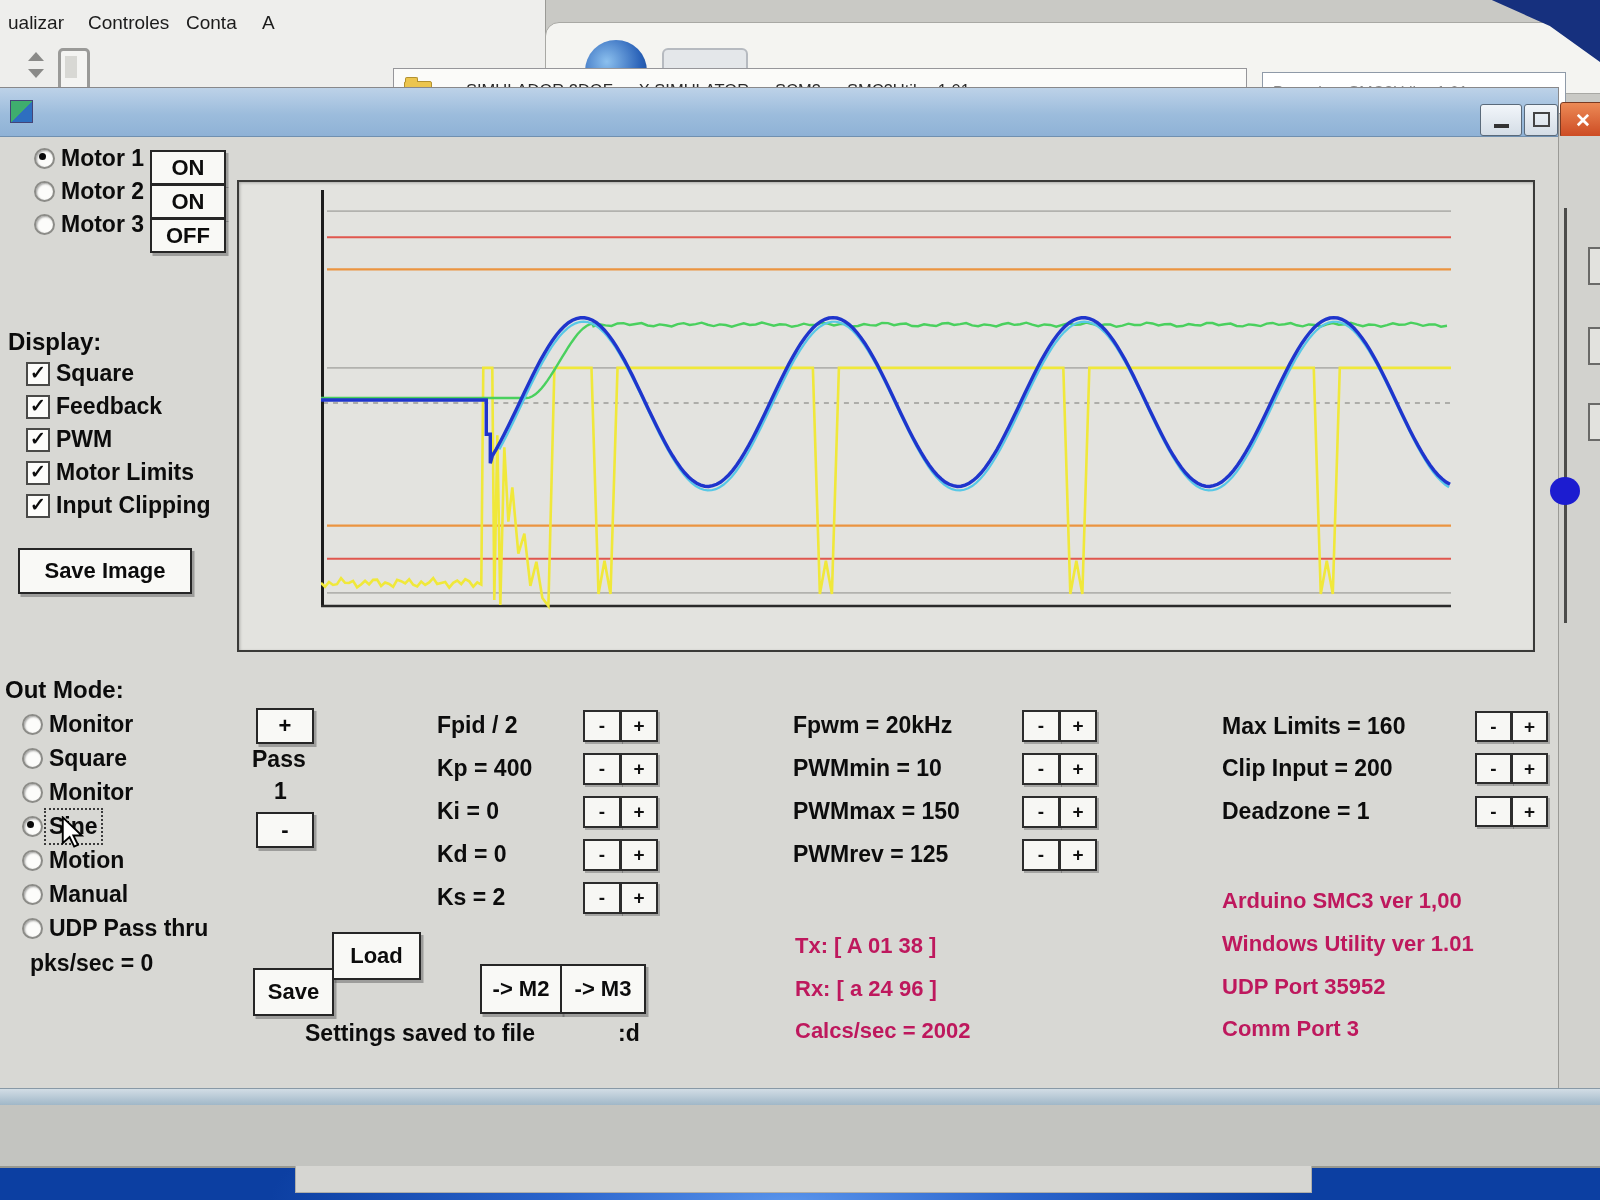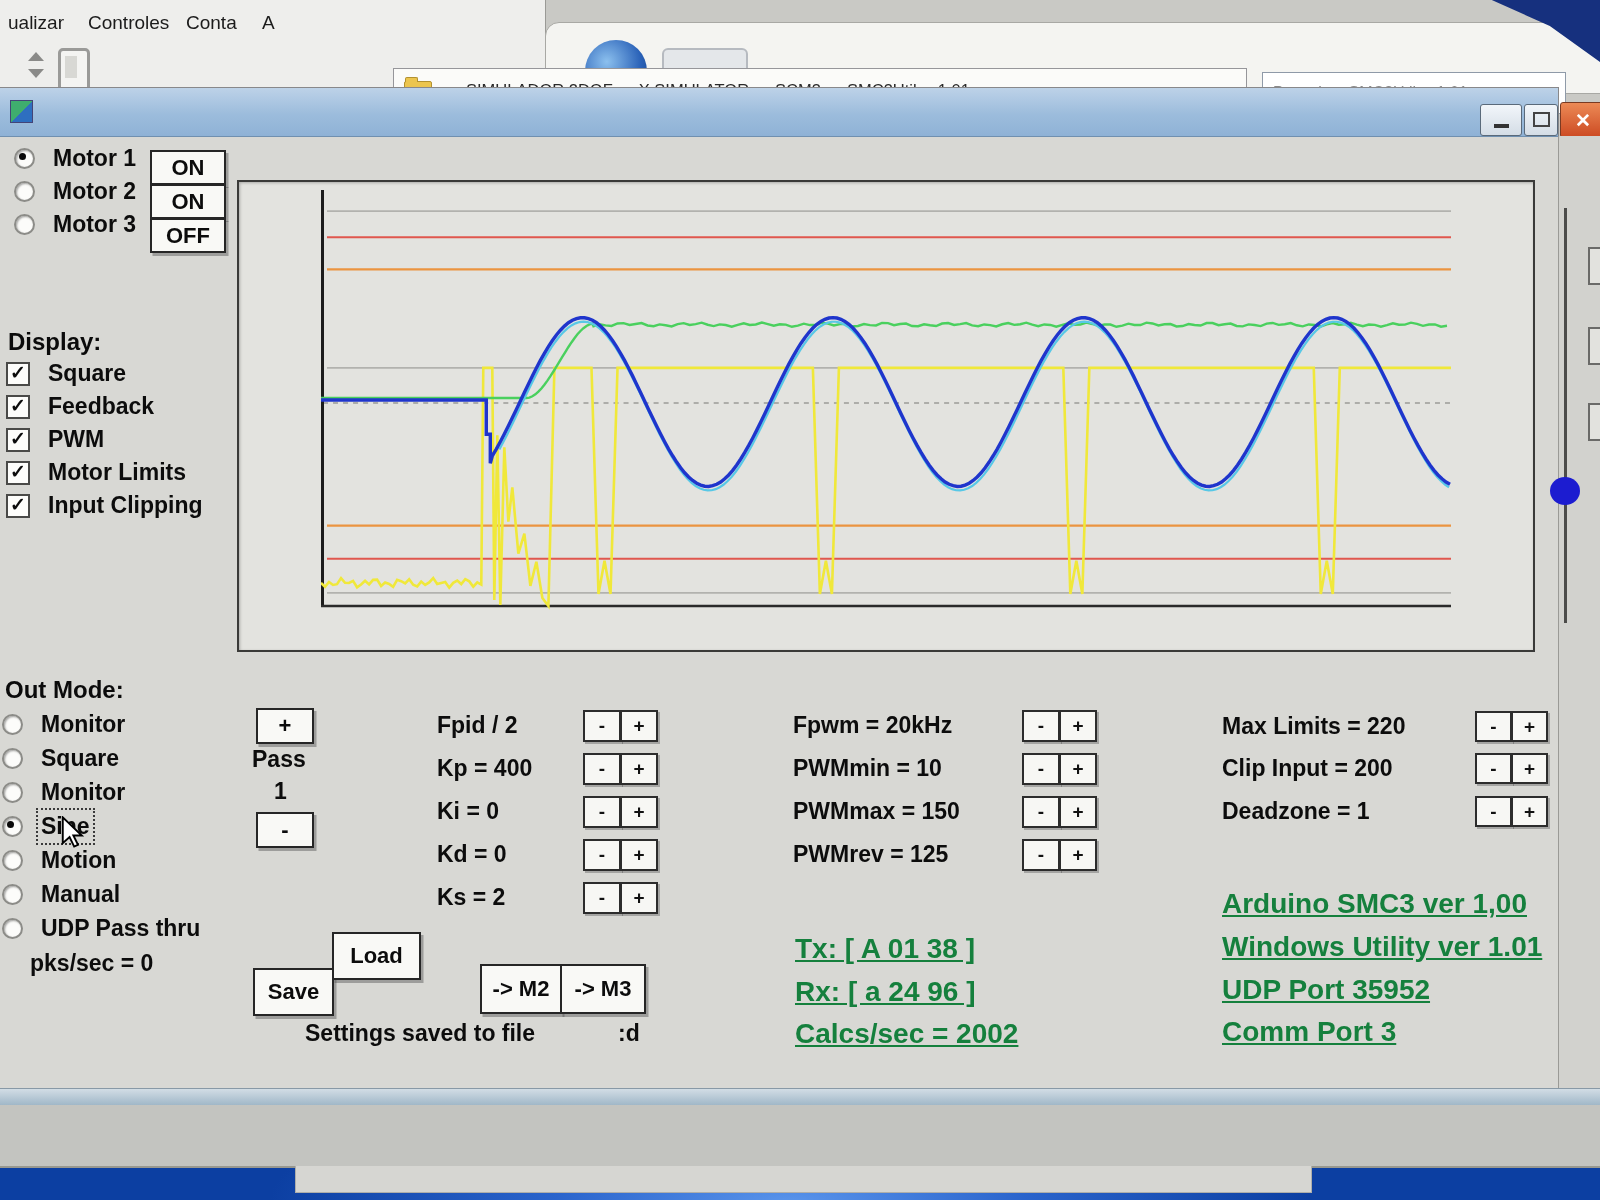--- a/index.html
+++ b/index.html
@@ -36,22 +36,22 @@
   .title-text{left:42px;top:10px;font-size:21.5px;font-weight:bold;color:#303032;white-space:nowrap;}
   .win-btn{background:linear-gradient(#f2f6fa,#d4dde6);border:1.5px solid #5a6a7a;border-radius:3px;}
   .dash{width:15px;height:4px;background:#333;margin:19px auto 0;}
   .maxsq{width:13px;height:11px;border:2.5px solid #444;margin:7px auto 0;}
   .close-btn{background:linear-gradient(#ec8a56,#cc4a22);border:1.5px solid #7a3a22;border-radius:3px;
              color:#fff;font-size:19px;font-weight:bold;display:flex;align-items:center;justify-content:center;}
   .right-edge{left:1558px;top:48px;width:42px;height:952px;background:#d2d2ce;border-left:1px solid #9a9a96;}
   
   .lbl{font-weight:bold;font-size:23px;color:#0c0c0c;white-space:nowrap;}
   .heading{font-weight:bold;font-size:24px;color:#0b0b0b;white-space:nowrap;}
-  .small-lbl{font-weight:bold;font-size:28px;color:#15803d;white-space:nowrap;text-decoration:underline;}
-  .row{position:absolute;display:flex;align-items:center;gap:18px;}
+  .small-lbl{font-weight:bold;font-size:22px;color:#be185d;white-space:nowrap;}
+  .row{position:absolute;display:flex;align-items:center;gap:6px;margin-left:20px;}
   .radio{width:17px;height:17px;border-radius:50%;background:#fcfcfa;border:2px solid #8c8c88;
          box-shadow:inset 1px 1px 2px rgba(0,0,0,.35);flex:none;}
   .radio .dot{display:none;}
   .radio.sel .dot{display:block;width:7px;height:7px;border-radius:50%;background:#0a0a0a;margin:3px 0 0 3px;}
   .check{width:20px;height:20px;background:#fdfdfb;border:2px solid #4a4a48;flex:none;
          font-weight:bold;font-size:19px;line-height:18px;text-align:center;color:#0c0c0c;}
   .btn{position:absolute;background:#f9f9f6;border:2px solid #262626;box-shadow:2.5px 3px 0 rgba(70,70,70,.4);
        display:flex;align-items:center;justify-content:center;font-weight:bold;font-size:22px;color:#0c0c0c;cursor:default;white-space:nowrap;}
   .btn-sm{position:absolute;width:34px;height:28px;background:#f7f7f4;border:2px solid #2c2c2c;box-shadow:2px 2px 0 rgba(70,70,70,.35);
           display:flex;align-items:center;justify-content:center;font-weight:bold;font-size:19px;color:#111;}
@@ -157,20 +157,23 @@
       <span class="lbl">PWM</span>
     </div>
     <div class="row" style="left:6px;top:371px">
       <span class="check">✓</span>
       <span class="lbl">Motor Limits</span>
     </div>
     <div class="row" style="left:6px;top:404px">
       <span class="check">✓</span>
       <span class="lbl">Input Clipping</span>
     </div>
+    <div class="btn" style="left:18px;top:460px;width:170px;height:42px">
+        <span>Save Image</span>
+      </div>
 
     <div class="abs chart-panel"></div>
     <svg id="plot" class="abs" style="left:321px;top:96px" width="1130" height="427" preserveAspectRatio="none" viewBox="0 0 1128 425">
         <polyline points="6.0,27.0 1128.0,27.0" fill="none" stroke="#b2b2ae" stroke-width="1.6"></polyline>
         <polyline points="6.0,183.0 1128.0,183.0" fill="none" stroke="#b2b2ae" stroke-width="1.6"></polyline>
         <polyline points="6.0,407.0 1128.0,407.0" fill="none" stroke="#b2b2ae" stroke-width="1.6"></polyline>
         <polyline points="2.0,218.0 1128.0,218.0" fill="none" stroke="#9c9c98" stroke-width="1.6" stroke-dasharray="5,5"></polyline>
         <polyline points="6.0,53.0 1128.0,53.0" fill="none" stroke="#e0574e" stroke-width="2.2"></polyline>
         <polyline points="6.0,85.0 1128.0,85.0" fill="none" stroke="#eb9440" stroke-width="2.2"></polyline>
         <polyline points="6.0,340.0 1128.0,340.0" fill="none" stroke="#eb9440" stroke-width="2.2"></polyline>
@@ -292,21 +295,21 @@
         <span>+</span>
       </div>
     <span class="abs lbl" style="left:793px;top:753px">PWMrev = 125</span>
     <div class="btn-sm" style="left:1022px;top:751px">
         <span>-</span>
       </div>
     <div class="btn-sm" style="left:1059px;top:751px">
         <span>+</span>
       </div>
 
-    <span class="abs lbl" style="left:1222px;top:625px">Max Limits = 220</span>
+    <span class="abs lbl" style="left:1222px;top:625px">Max Limits = 160</span>
     <div class="btn-sm" style="left:1475px;top:623px;width:33px;height:27px">
         <span>-</span>
       </div>
     <div class="btn-sm" style="left:1511px;top:623px;width:33px;height:27px">
         <span>+</span>
       </div>
     <span class="abs lbl" style="left:1222px;top:667px">Clip Input = 200</span>
     <div class="btn-sm" style="left:1475px;top:665px;width:33px;height:27px">
         <span>-</span>
       </div>

